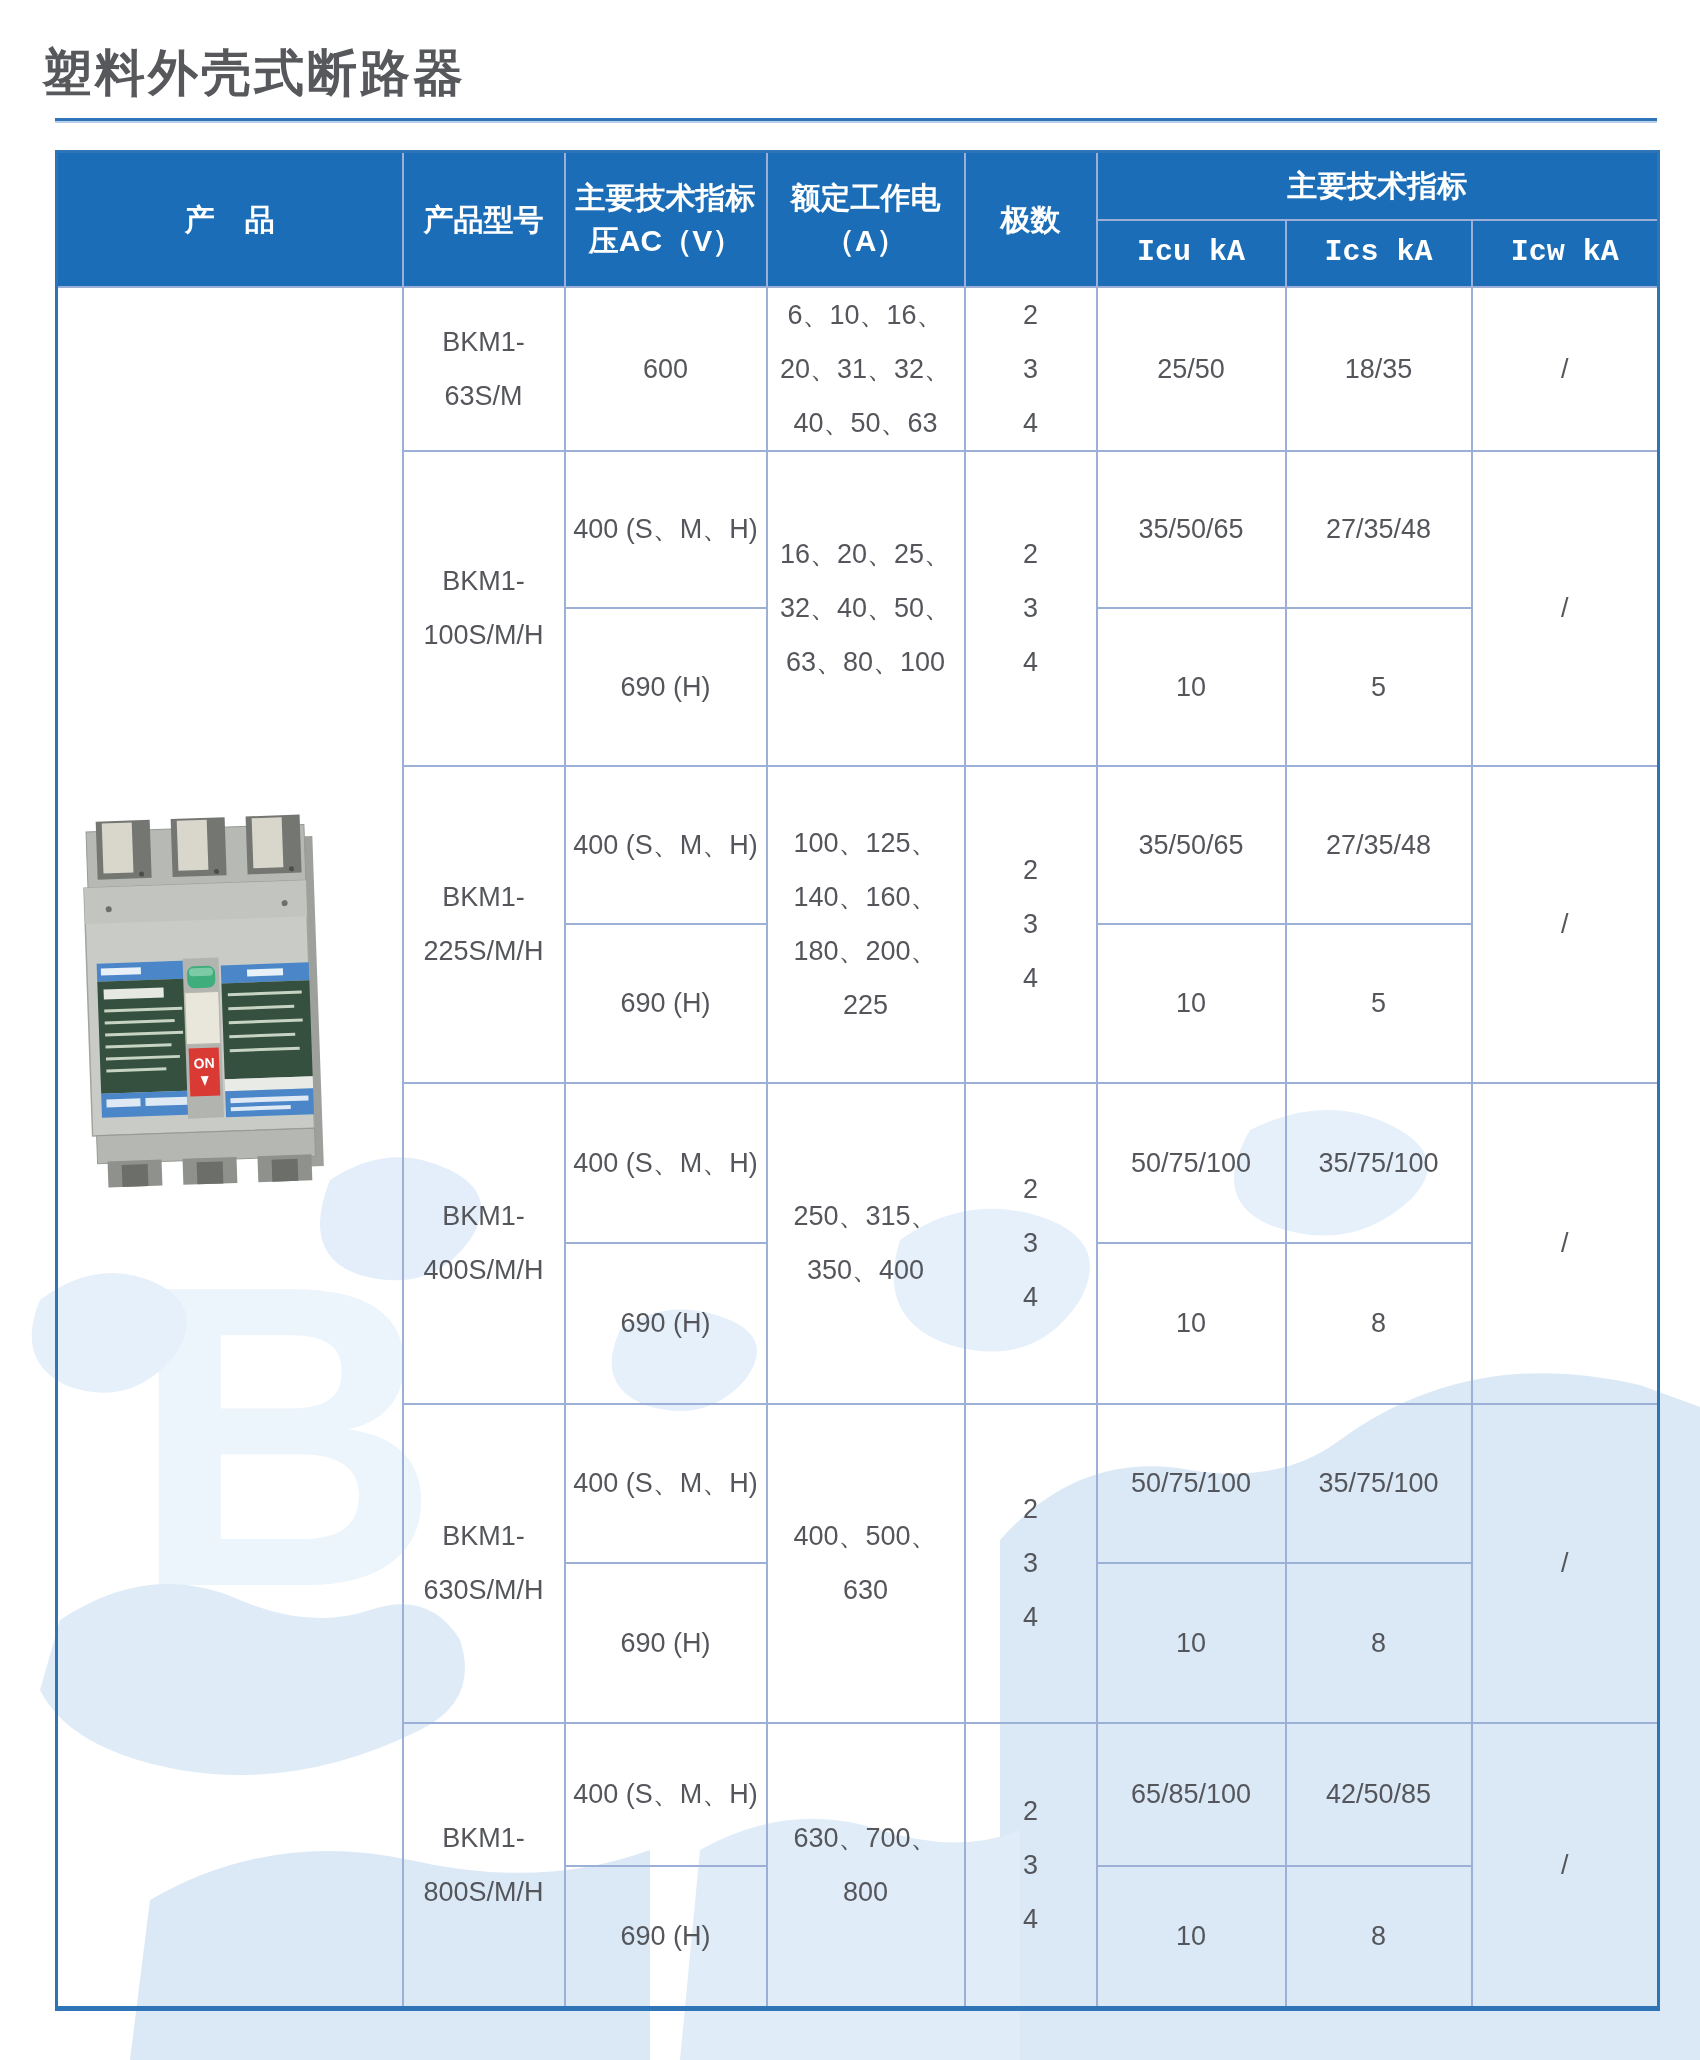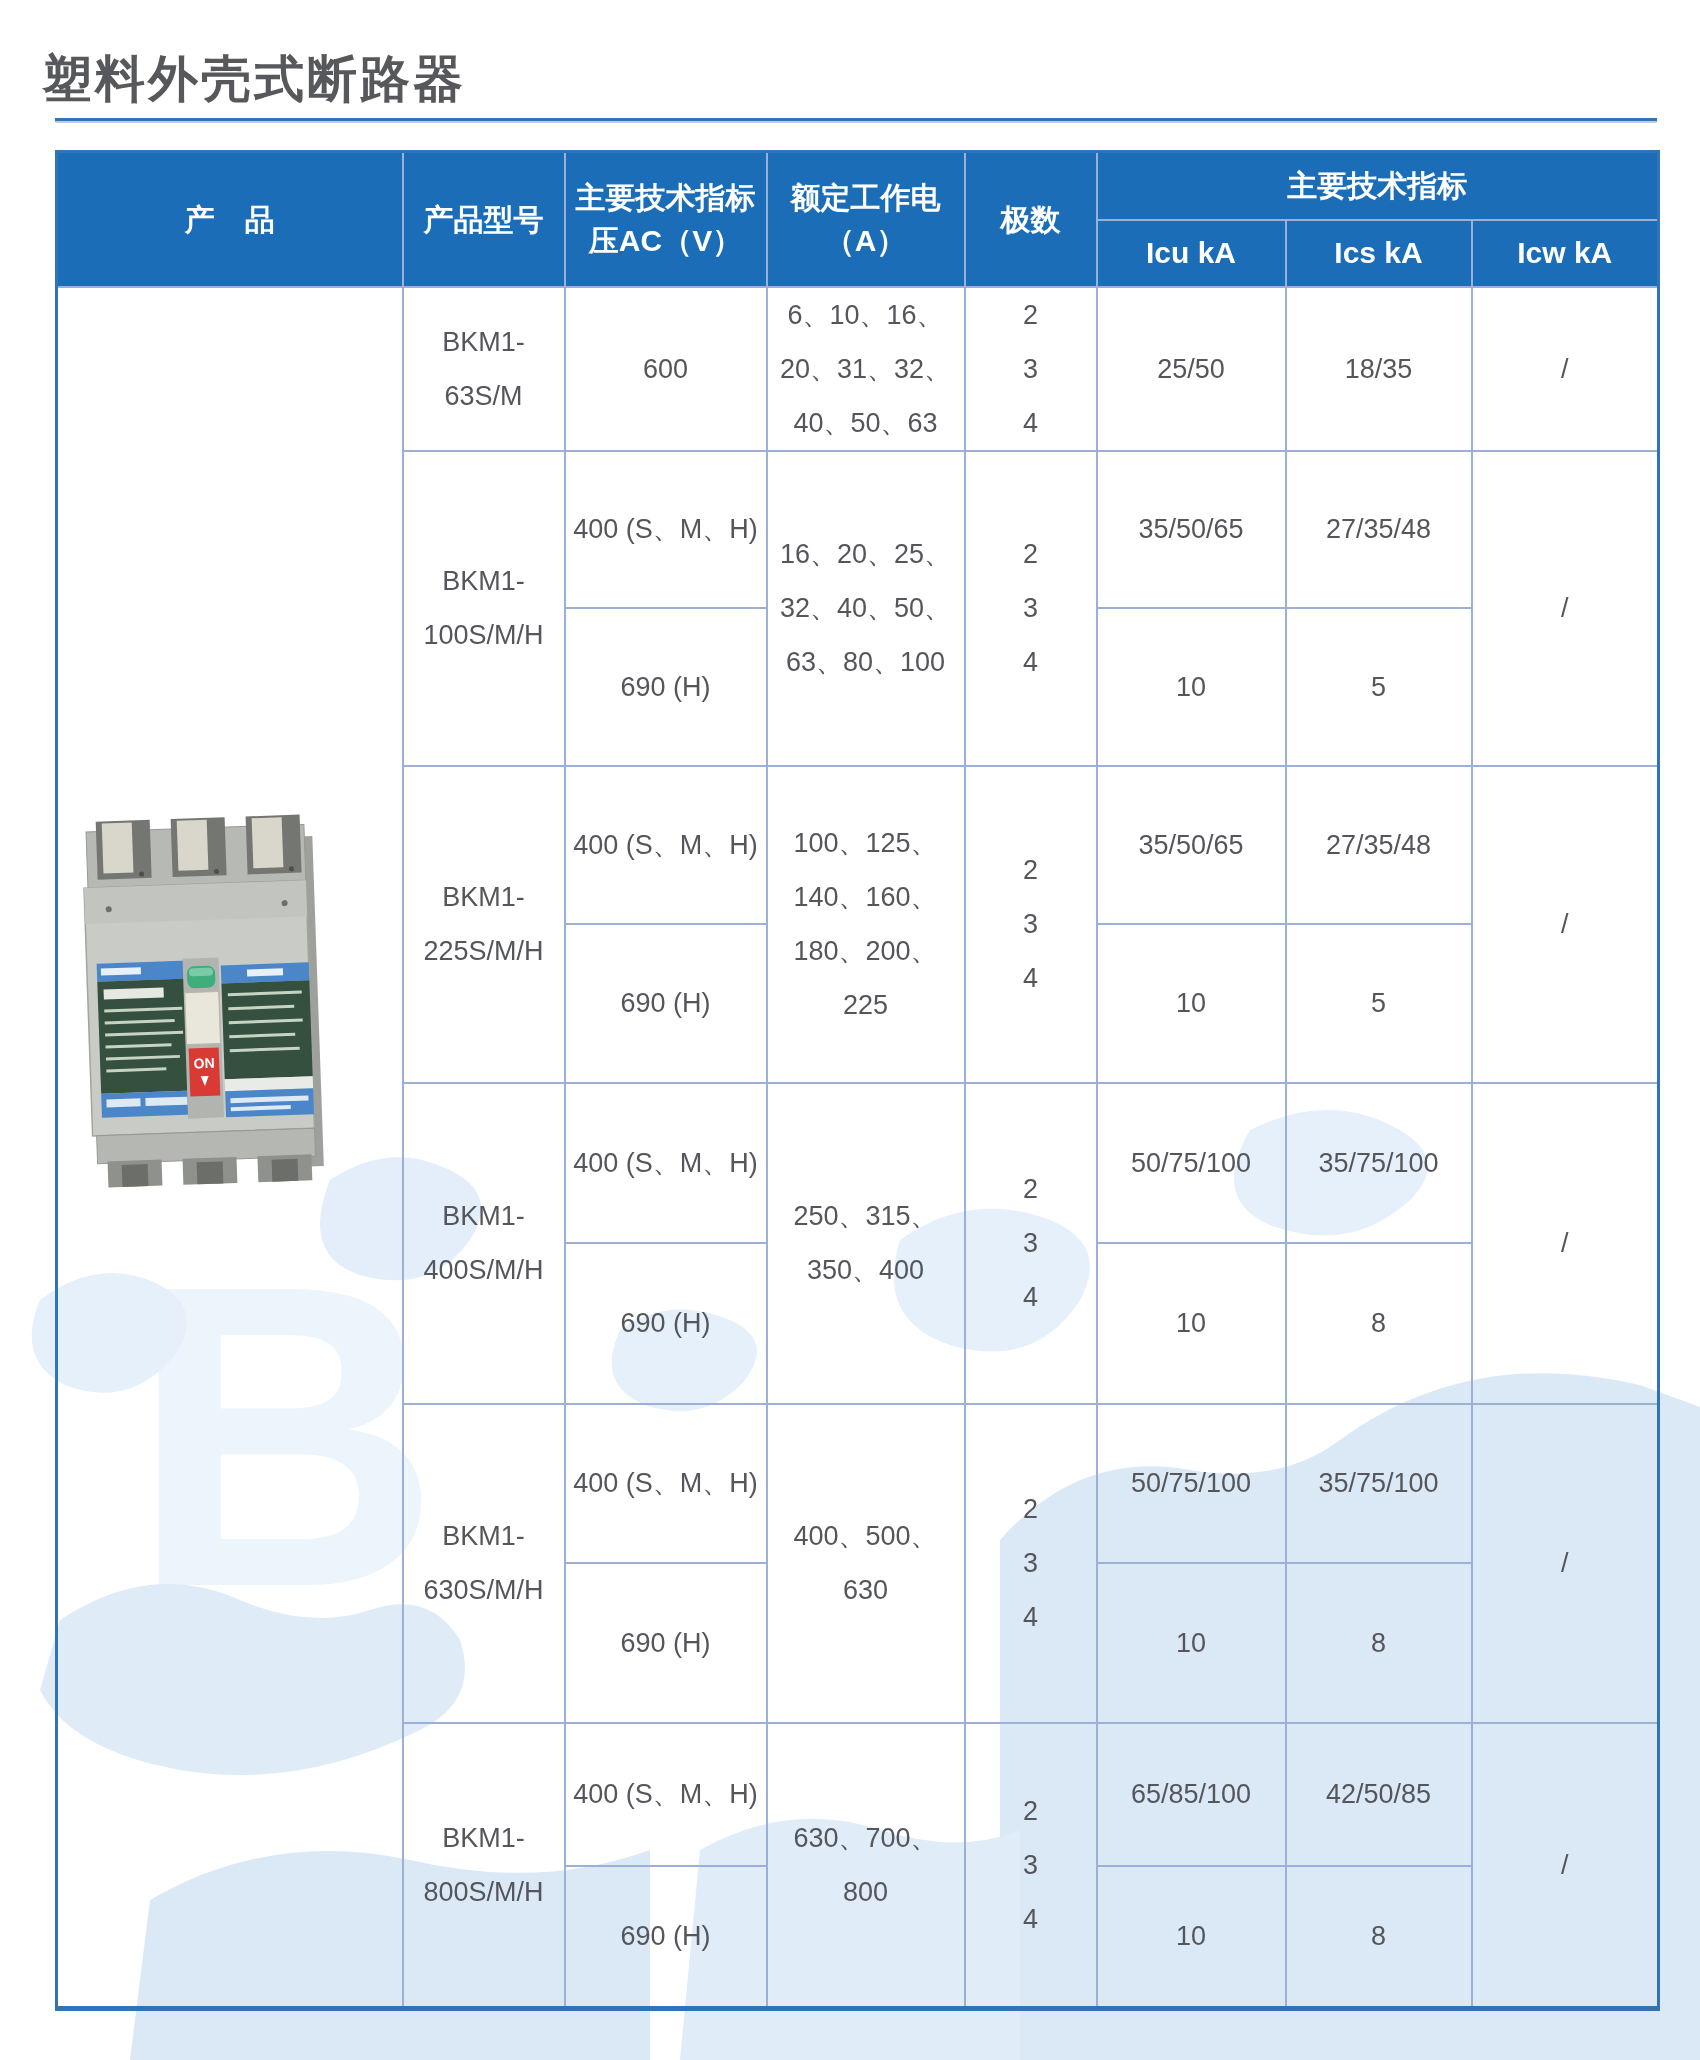--- a/index.html
+++ b/index.html
@@ -12,21 +12,21 @@
   *{margin:0;padding:0;box-sizing:border-box;}
   body{
     width:1700px;height:2060px;position:relative;background:#ffffff;
     font-family:"Liberation Sans","DejaVu Sans",sans-serif;
     color:var(--text);overflow:hidden;
   }
   .watermark{position:absolute;left:0;top:0;z-index:0;}
   .content{position:relative;z-index:1;}
   .page-title{
     position:absolute;left:42px;top:40px;
-    font-size:50px;font-weight:700;color:var(--title);letter-spacing:3px;margin-top:6px;
+    font-size:50px;font-weight:700;color:var(--title);letter-spacing:3px;
   }
   .title-divider{
     position:absolute;left:55px;top:118px;width:1602px;height:5px;
     background:linear-gradient(to bottom,#2f74b8 0 60%,#b9cfe8 60% 100%);
   }
   table.spec{
     position:absolute;left:55px;top:150px;width:1602px;
     border-collapse:collapse;table-layout:fixed;
     border:3px solid var(--border-outer);
     border-bottom-width:5px;
@@ -37,21 +37,21 @@
     white-space:pre-line;
     font-size:27px;font-weight:400;color:var(--text);
     line-height:2.0;
     background:transparent;
     padding:0;
   }
   table.spec th{
     background:var(--header-bg);color:#ffffff;
     font-weight:700;font-size:30px;line-height:1.45;
   }
-  th.subhead{font-size:28px;font-family:Liberation Sans, sans-serif;}
+  th.subhead{font-size:28px;font-family:Liberation Mono, monospace;}
   td.voltage{white-space:nowrap;font-size:26px;}
   td.product-cell{background:transparent;}
   .breaker{position:absolute;left:76px;top:810px;z-index:2;}
 </style>
 </head>
 <body>
 
 <svg class="watermark" width="1700" height="2060" viewBox="0 0 1700 2060">
   <text x="130" y="1585" font-size="430" font-weight="bold" fill="#ecf4fc">B</text>
   <path d="M1000,1540 q80,-90 190,-70 q90,15 150,-30 q130,-95 300,-55 l60,22 l0,653 l-700,0 z" fill="#dbe9f7"></path>

